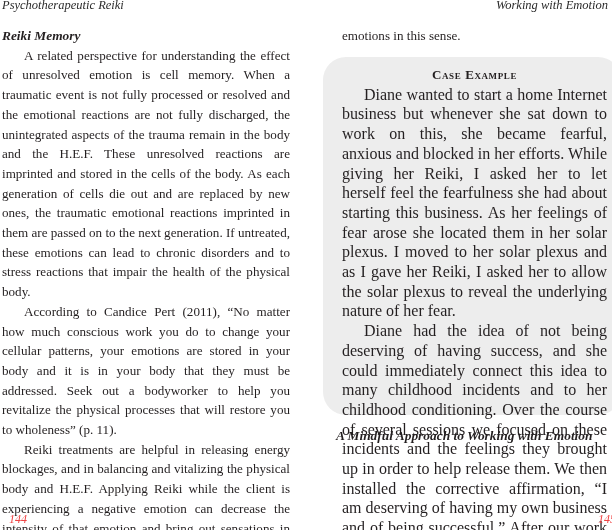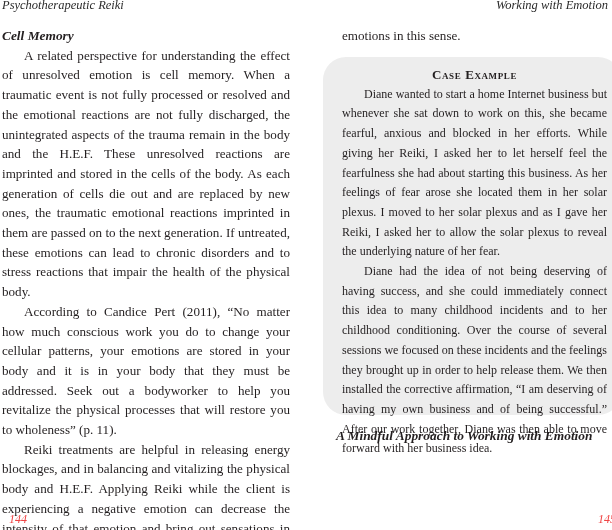--- a/index.html
+++ b/index.html
@@ -24,34 +24,34 @@
   }
   p.noindent { text-indent:0; }
   .case-box {
     position:absolute; left:323px; top:57px; width:298px; height:358px; background:#ededed;border-radius:23px;
   }
   .case-inner { position:absolute; left:19px; top:8px; width:265px; }
   .case-title {
     text-align:center; font-size:12px; font-variant:small-caps; font-weight:bold; letter-spacing:0.6px;
     line-height:19.7px; margin:0; font-size:13px;
   }
-  .case-inner p.para { font-size:12px; }
+  .case-inner p.para { font-size:16px; }
   .folio { position:absolute; top:512px; font-style:italic; font-size:12px; color:#ef4444; }
   .folio-left { left:9px; }
   .folio-right { right:-4px; }
   .section2 { position:absolute; left:336px; top:426px; width:288px; }
 </style>
 </head>
 <body>
 
 <div class="running-head rh-left">Psychotherapeutic Reiki</div>
 <div class="running-head rh-right">Working with Emotion</div>
 
 <div class="page page-left">
-  <h3 class="heading">Cell Memory</h3>
+  <h3 class="heading">Reiki Memory</h3>
   <p class="para">A related perspective for understanding the effect of unresolved emotion is cell memory. When a traumatic event is not fully processed or resolved and the emotional reactions are not fully discharged, the unintegrated aspects of the trauma remain in the body and the H.E.F. These unresolved reactions are imprinted and stored in the cells of the body. As each generation of cells die out and are replaced by new ones, the traumatic emotional reactions imprinted in them are passed on to the next generation. If untreated, these emotions can lead to chronic disorders and to stress reactions that impair the health of the physi­cal body.</p>
   <p class="para">According to Candice Pert (2011), “No matter how much conscious work you do to change your cellular pat­terns, your emotions are stored in your body and it is in your body that they must be addressed. Seek out a body­worker to help you revitalize the physical processes that will restore you to wholeness” (p. 11).</p>
   <p class="para">Reiki treatments are helpful in releasing energy block­ages, and in balancing and vitalizing the physical body and H.E.F. Applying Reiki while the client is experiencing a negative emotion can decrease the intensity of that emo­tion and bring out sensations in the parts of the body that store and carry the emotion. “Negative emotion” refers to emotion that is toxic to the body and disrupts the flow of Ki in the energy field. Chronic worry, anxiety, anger, sad­ness, shame or depression can all be considered negative</p>
 </div>
 
 <div class="page page-right">
   <p class="para noindent">emotions in this sense.</p>
 </div>
 
 <div class="case-box">

